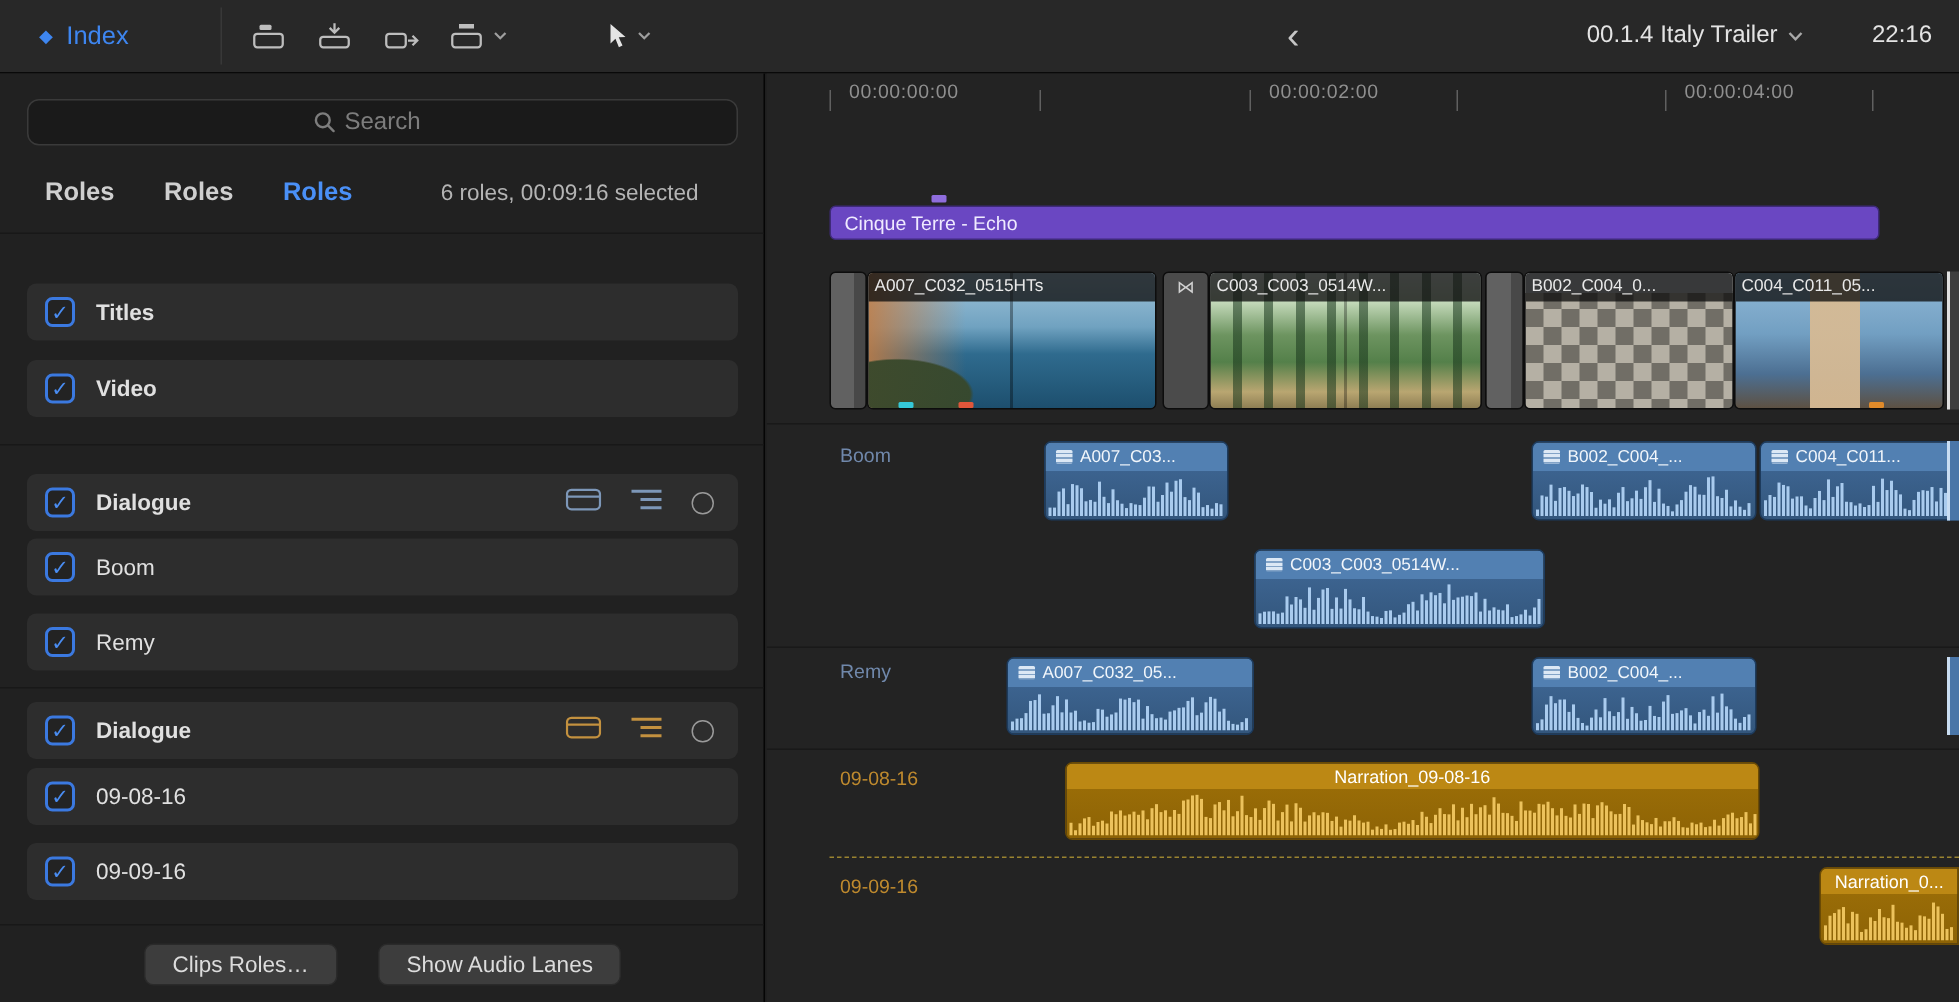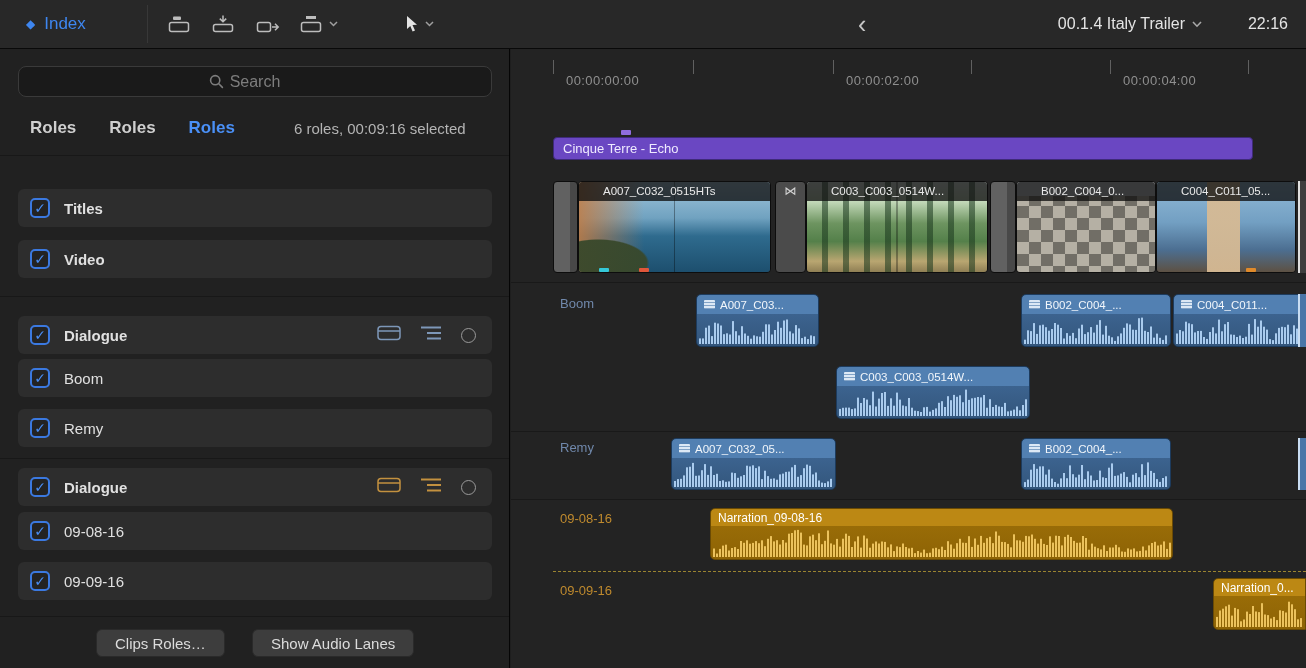--- a/index.html
+++ b/index.html
@@ -44,30 +44,30 @@
   .lane-controls{margin-left:auto;display:flex;align-items:center;gap:19px;}
   .role-blue{color:#7d97b8;}
   .role-orange{color:#c3913f;}
   .focus-circle{width:15px;height:15px;border:1.5px solid #9a9a9a;border-radius:50%;box-sizing:border-box;}
   .pf-btn{position:absolute;top:580px;height:28px;background:#3d3d3d;border:1px solid #2a2a2a;border-radius:6px;
           color:#dcdcdc;font-size:15px;display:flex;align-items:center;padding:0 18px;box-sizing:border-box;}
 
   
   .timeline{position:absolute;left:511px;top:49px;width:795px;bottom:0;background:#232323;overflow:hidden;}
   .tick{position:absolute;top:11px;width:1px;height:14px;background:#606060;}
-  .ruler-label{position:absolute;top:24px;font-size:13px;color:#8f8f8f;letter-spacing:.4px;white-space:nowrap;}
+  .ruler-label{position:absolute;top:4px;font-size:13px;color:#8f8f8f;letter-spacing:.4px;white-space:nowrap;}
   .title-clip{position:absolute;left:42px;top:88px;width:700px;height:23px;background:#6a47c2;border:1px solid #3e2a79;
               border-radius:4px;display:flex;align-items:center;padding:0 9px;box-sizing:border-box;
               font-size:13px;color:#efeaff;white-space:nowrap;overflow:hidden;}
   .anchor{position:absolute;left:110px;top:81px;width:10px;height:5px;background:#8f6ddd;border-radius:1px;}
 
   .vclip{position:absolute;top:132px;height:92px;border-radius:4px;overflow:hidden;background:#333;
          border:1px solid #0d0d0d;box-sizing:border-box;}
   .vclip-name{position:absolute;left:0;top:0;right:0;height:19px;background:rgba(16,16,16,.78);
-              color:#e9e9e9;font-size:11.5px;line-height:19px;padding-left:24px;white-space:nowrap;overflow:hidden;z-index:2;}
+              color:#e9e9e9;font-size:11.5px;line-height:19px;padding-left:4px;white-space:nowrap;overflow:hidden;z-index:2;}
   .thumb{position:absolute;inset:0;}
   .thumb-a007{background:
       linear-gradient(90deg,transparent 0 49.5%,rgba(0,0,0,.35) 49.5% 50.5%,transparent 50.5%),
       radial-gradient(ellipse at 10% 90%,rgba(56,72,43,.95) 0 20%,rgba(56,72,43,0) 21%),
       linear-gradient(90deg,rgba(196,124,66,.85) 0,rgba(196,124,66,.45) 16%,rgba(196,124,66,0) 34%),
       linear-gradient(180deg,#a3c6dc 0%,#70a2c0 40%,#2f6b8e 60%,#1d4f6e 100%);}
   .thumb-c003{background:
       linear-gradient(90deg,transparent 0 49.5%,rgba(0,0,0,.3) 49.5% 50.5%,transparent 50.5%),
       repeating-linear-gradient(90deg,rgba(24,54,28,0) 0 15px,rgba(24,54,28,.55) 15px 21px),
       linear-gradient(180deg,#dde8e2 0%,#c2d8b8 22%,#6d9460 46%,#54804a 66%,#b9a671 88%,#8f7f54 100%);}
@@ -89,21 +89,21 @@
   .dash-sep{position:absolute;left:42px;right:0;top:522px;border-top:1px dashed #9a8330;}
   .lane-label{position:absolute;left:49px;font-size:13px;white-space:nowrap;}
   .lane-label.blue{color:#7088ab;}
   .lane-label.orange{color:#bf8a2e;}
 
   .aclip{position:absolute;border-radius:5px;overflow:hidden;box-sizing:border-box;}
   .aclip.blue{background:linear-gradient(180deg,#5280b2 0,#5280b2 19px,#3c638f 19px,#33567c 100%);border:1px solid #1d3b5d;margin-left:16px;}
   .aclip.orange{background:linear-gradient(180deg,#bc8814 0,#bc8814 17px,#996c07 17px,#8d6305 100%);border:1px solid #6a4a04;}
   .aclip-head{height:19px;display:flex;align-items:center;gap:5px;padding:0 7px;font-size:11.5px;
               color:#f2f6fb;white-space:nowrap;overflow:hidden;}
-  .aclip.orange .aclip-head{height:17px;font-size:12px;color:#fff;}
+  .aclip.orange .aclip-head{height:17px;font-size:12px;color:#fff;justify-content:center;}
   .clip-icon{width:11px;height:9px;flex:none;border-radius:1px;
              background:repeating-linear-gradient(180deg,#dcE8f5 0 2px,rgba(255,255,255,.28) 2px 3px);}
   .wave{position:absolute;left:0;right:0;top:19px;bottom:2px;}
   .aclip.orange .wave{top:17px;}
   .sliver{position:absolute;width:8px;border-left:2px solid #c9ddf2;box-sizing:border-box;}
   .sliver.blue-s{background:#4a76a8;}
   .sliver.video-s{background:#3e3e3e;border-left-color:#e0e0e0;}
 </style>
 </head>
 <body>

